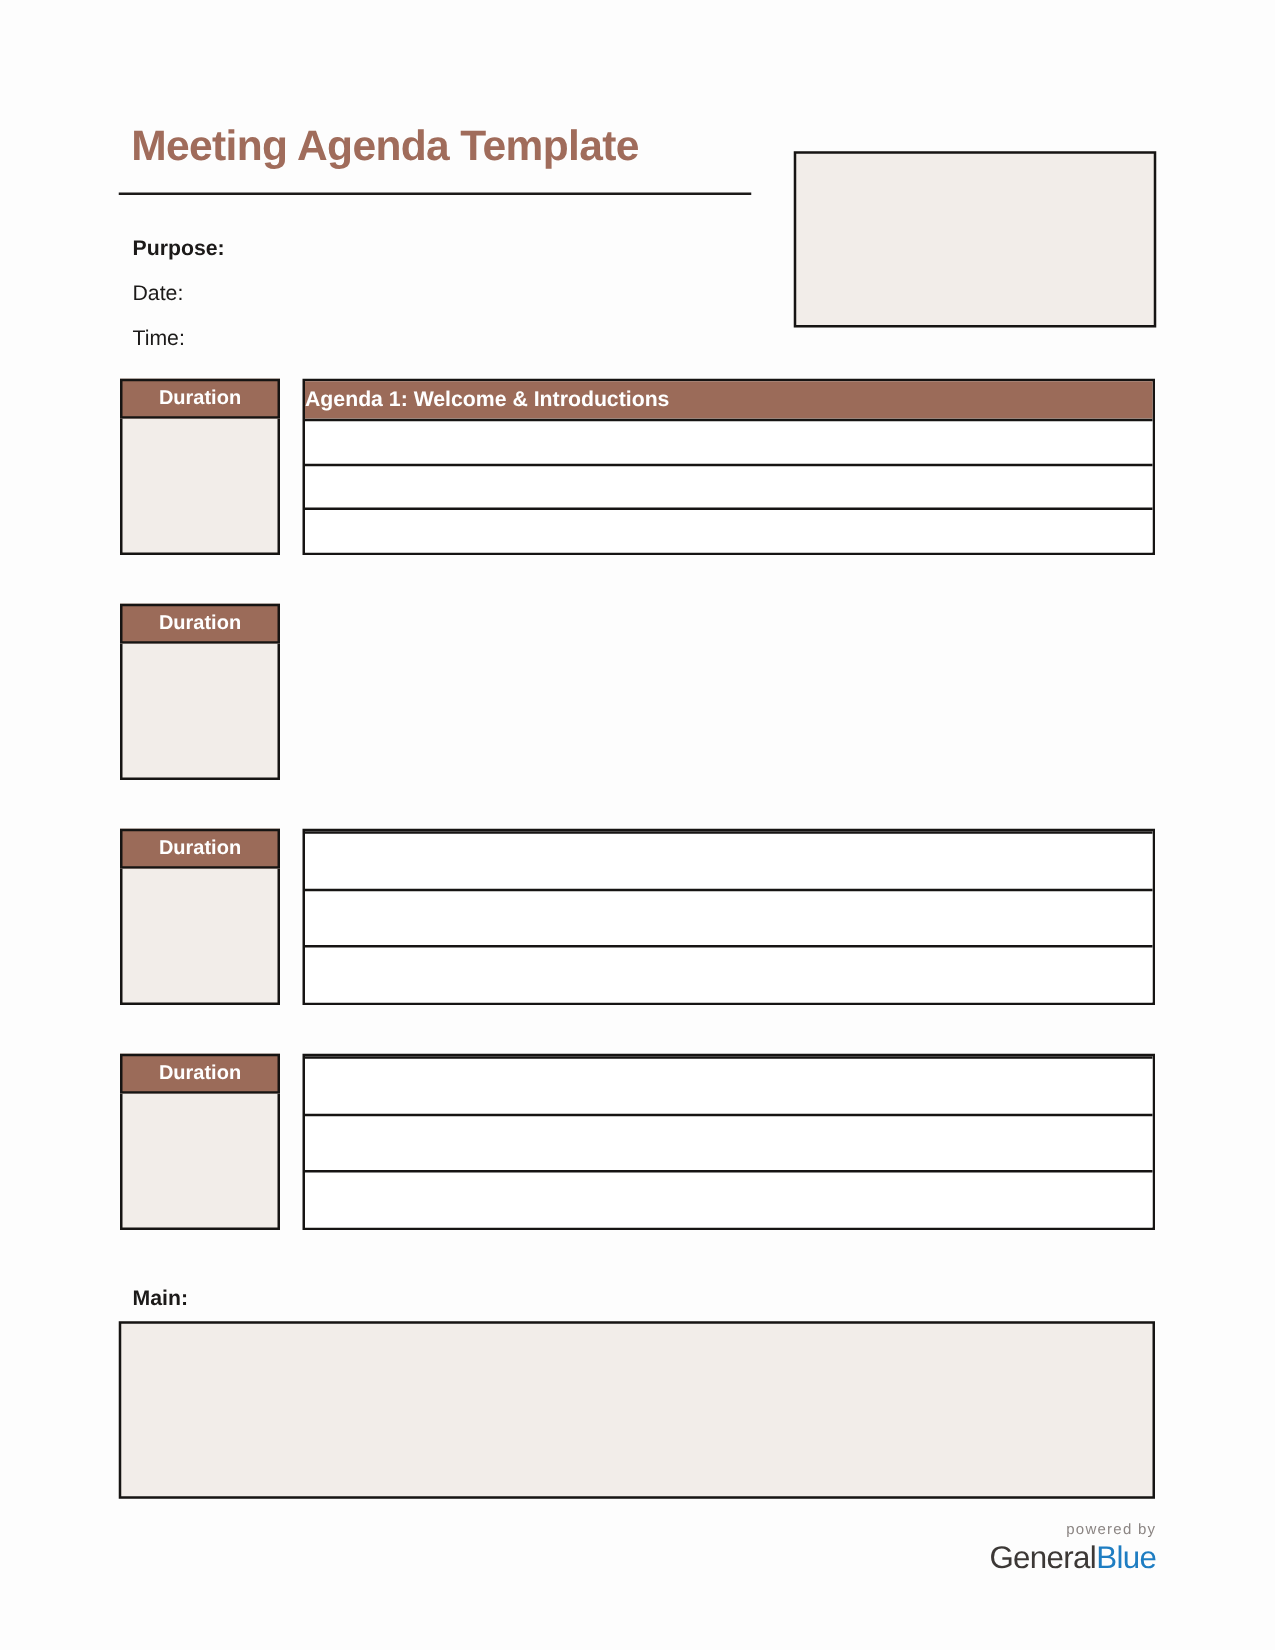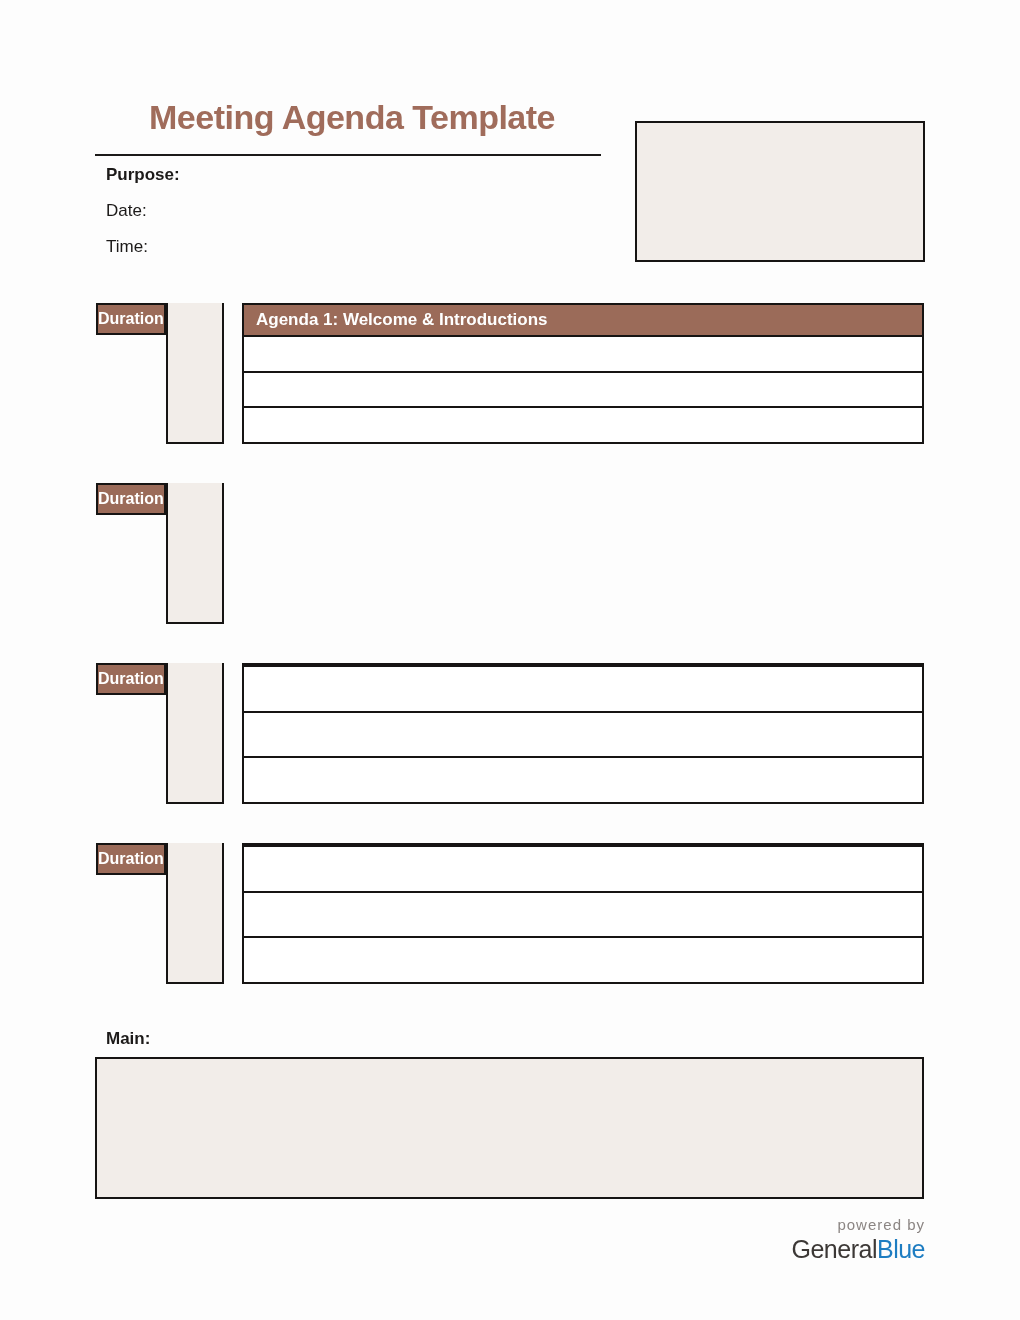--- a/index.html
+++ b/index.html
@@ -16,38 +16,38 @@
 
   .doc-title {
     position: absolute;
     left: 105px;
     top: 98px;
     font-size: 34px;
     font-weight: 700;
     letter-spacing: -0.5px;
     color: #a06c5b;
     white-space: nowrap;
-    margin-left: 44px;
   }
 
   .title-rule {
     position: absolute;
     left: 95px;
     top: 154px;
     width: 506px;
     height: 2px;
     background: #1c1a19;
   }
 
   .meta-label {
     position: absolute;
     left: 106px;
     font-size: 17px;
     color: #1c1a19;
     white-space: nowrap;
+    margin-top: 24px;
   }
   .meta-label.bold { font-weight: 700; }
   .purpose { top: 165px; }
   .date    { top: 201px; }
   .time    { top: 237px; text-align: right; }
 
   .attendees-label {
     position: absolute;
     left: 635px;
     top: 92px;
@@ -75,21 +75,21 @@
   .section.s2 { top: 663px; }
   .section.s3 { top: 843px; }
 
   .duration-col {
     position: absolute;
     left: 96px;
     top: 0;
     width: 128px;
     height: 141px;
     display: flex;
-    flex-direction: row;
+    flex-direction: column;
     border-radius: 21px;
   }
   .duration-header {
     height: 32px;
     background: #9b6b59;
     border: 2px solid #161413;
     color: #ffffff;
     font-size: 16px;
     font-weight: 700;
     display: flex;
@@ -116,21 +116,21 @@
   }
   .agenda-header {
     height: 30px;
     flex: 0 0 30px;
     background: #9b6b59;
     color: #ffffff;
     font-size: 17px;
     font-weight: 700;
     display: flex;
     align-items: center;
-    padding-left: 12px;
+    padding-left: 0;
   }
   .agenda-row {
     flex: 1;
     background: #ffffff;
     border-top: 2px solid #161413;
   }
 
   .notes-label {
     position: absolute;
     left: 106px;
@@ -149,21 +149,21 @@
     border: 2px solid #161413;
   }
 
   .footer {
     position: absolute;
     right: 95px;
     top: 1216px;
     text-align: right;
   }
   .powered-by {
-    font-size: 15px;
+    font-size: 12px;
     color: #8b8583;
     letter-spacing: 1px;
     display: block;
     margin-bottom: 2px;
   }
   .brand {
     font-size: 25px;
     letter-spacing: -0.5px;
     white-space: nowrap;
   }

